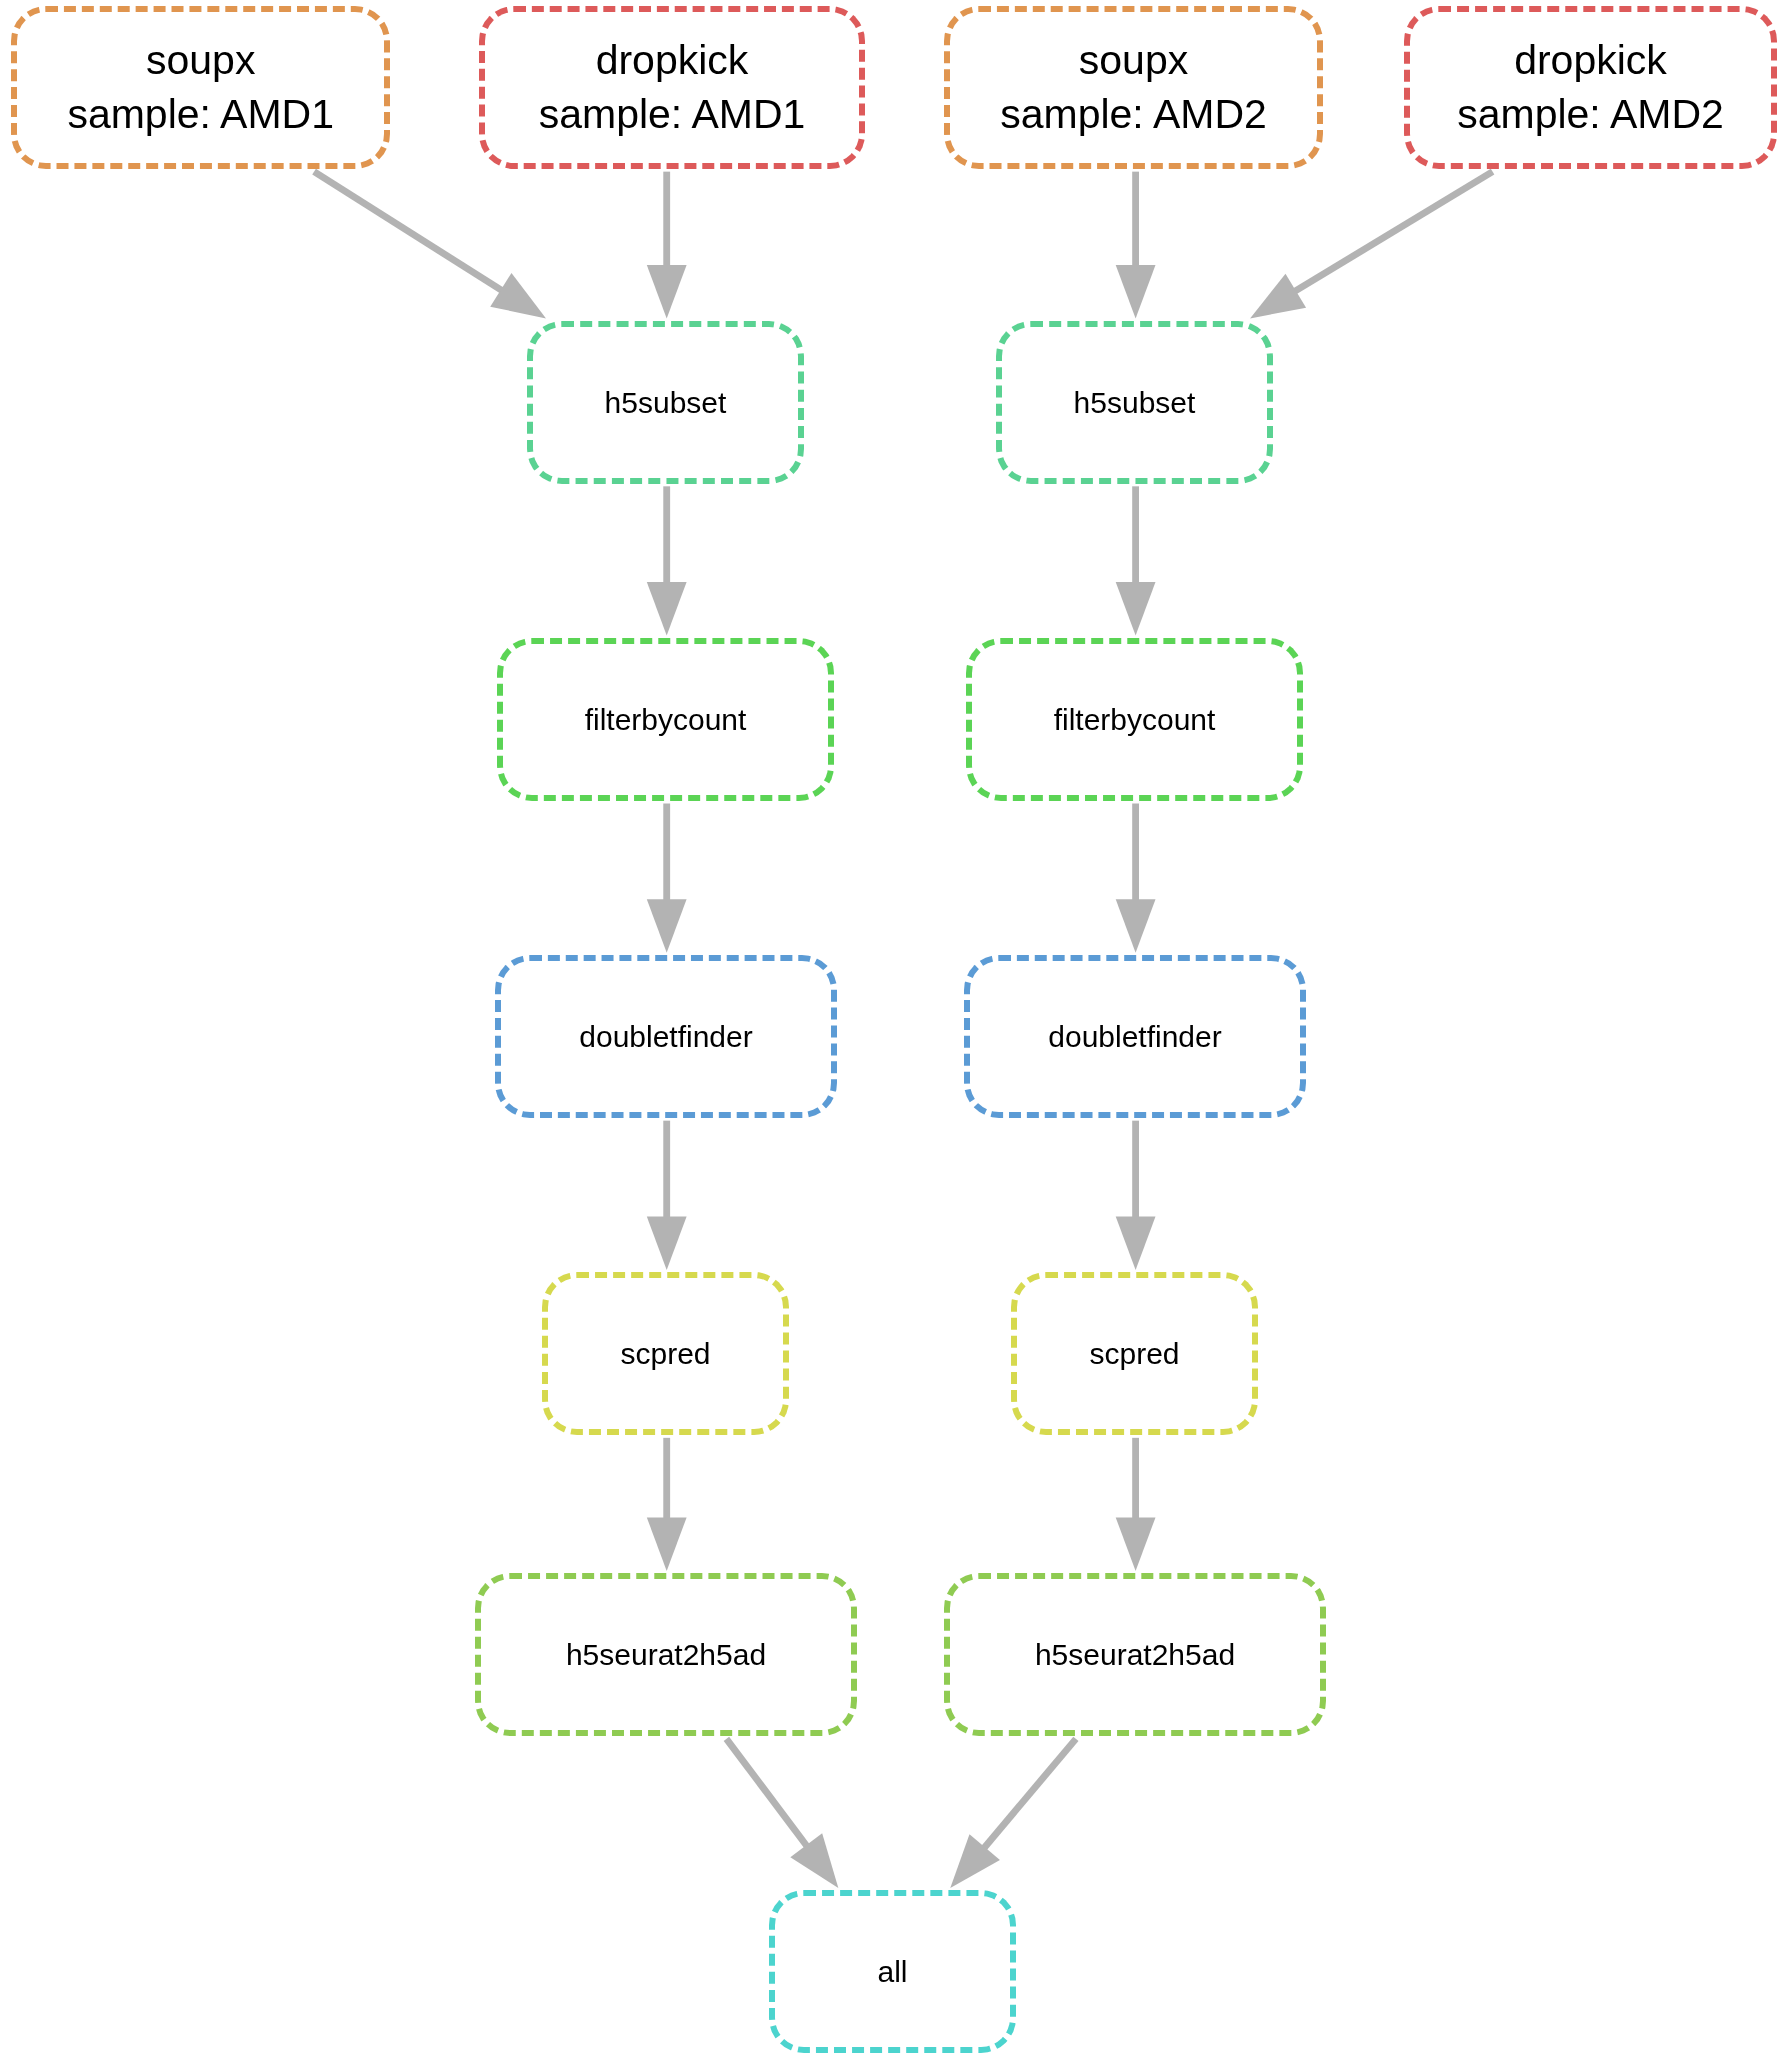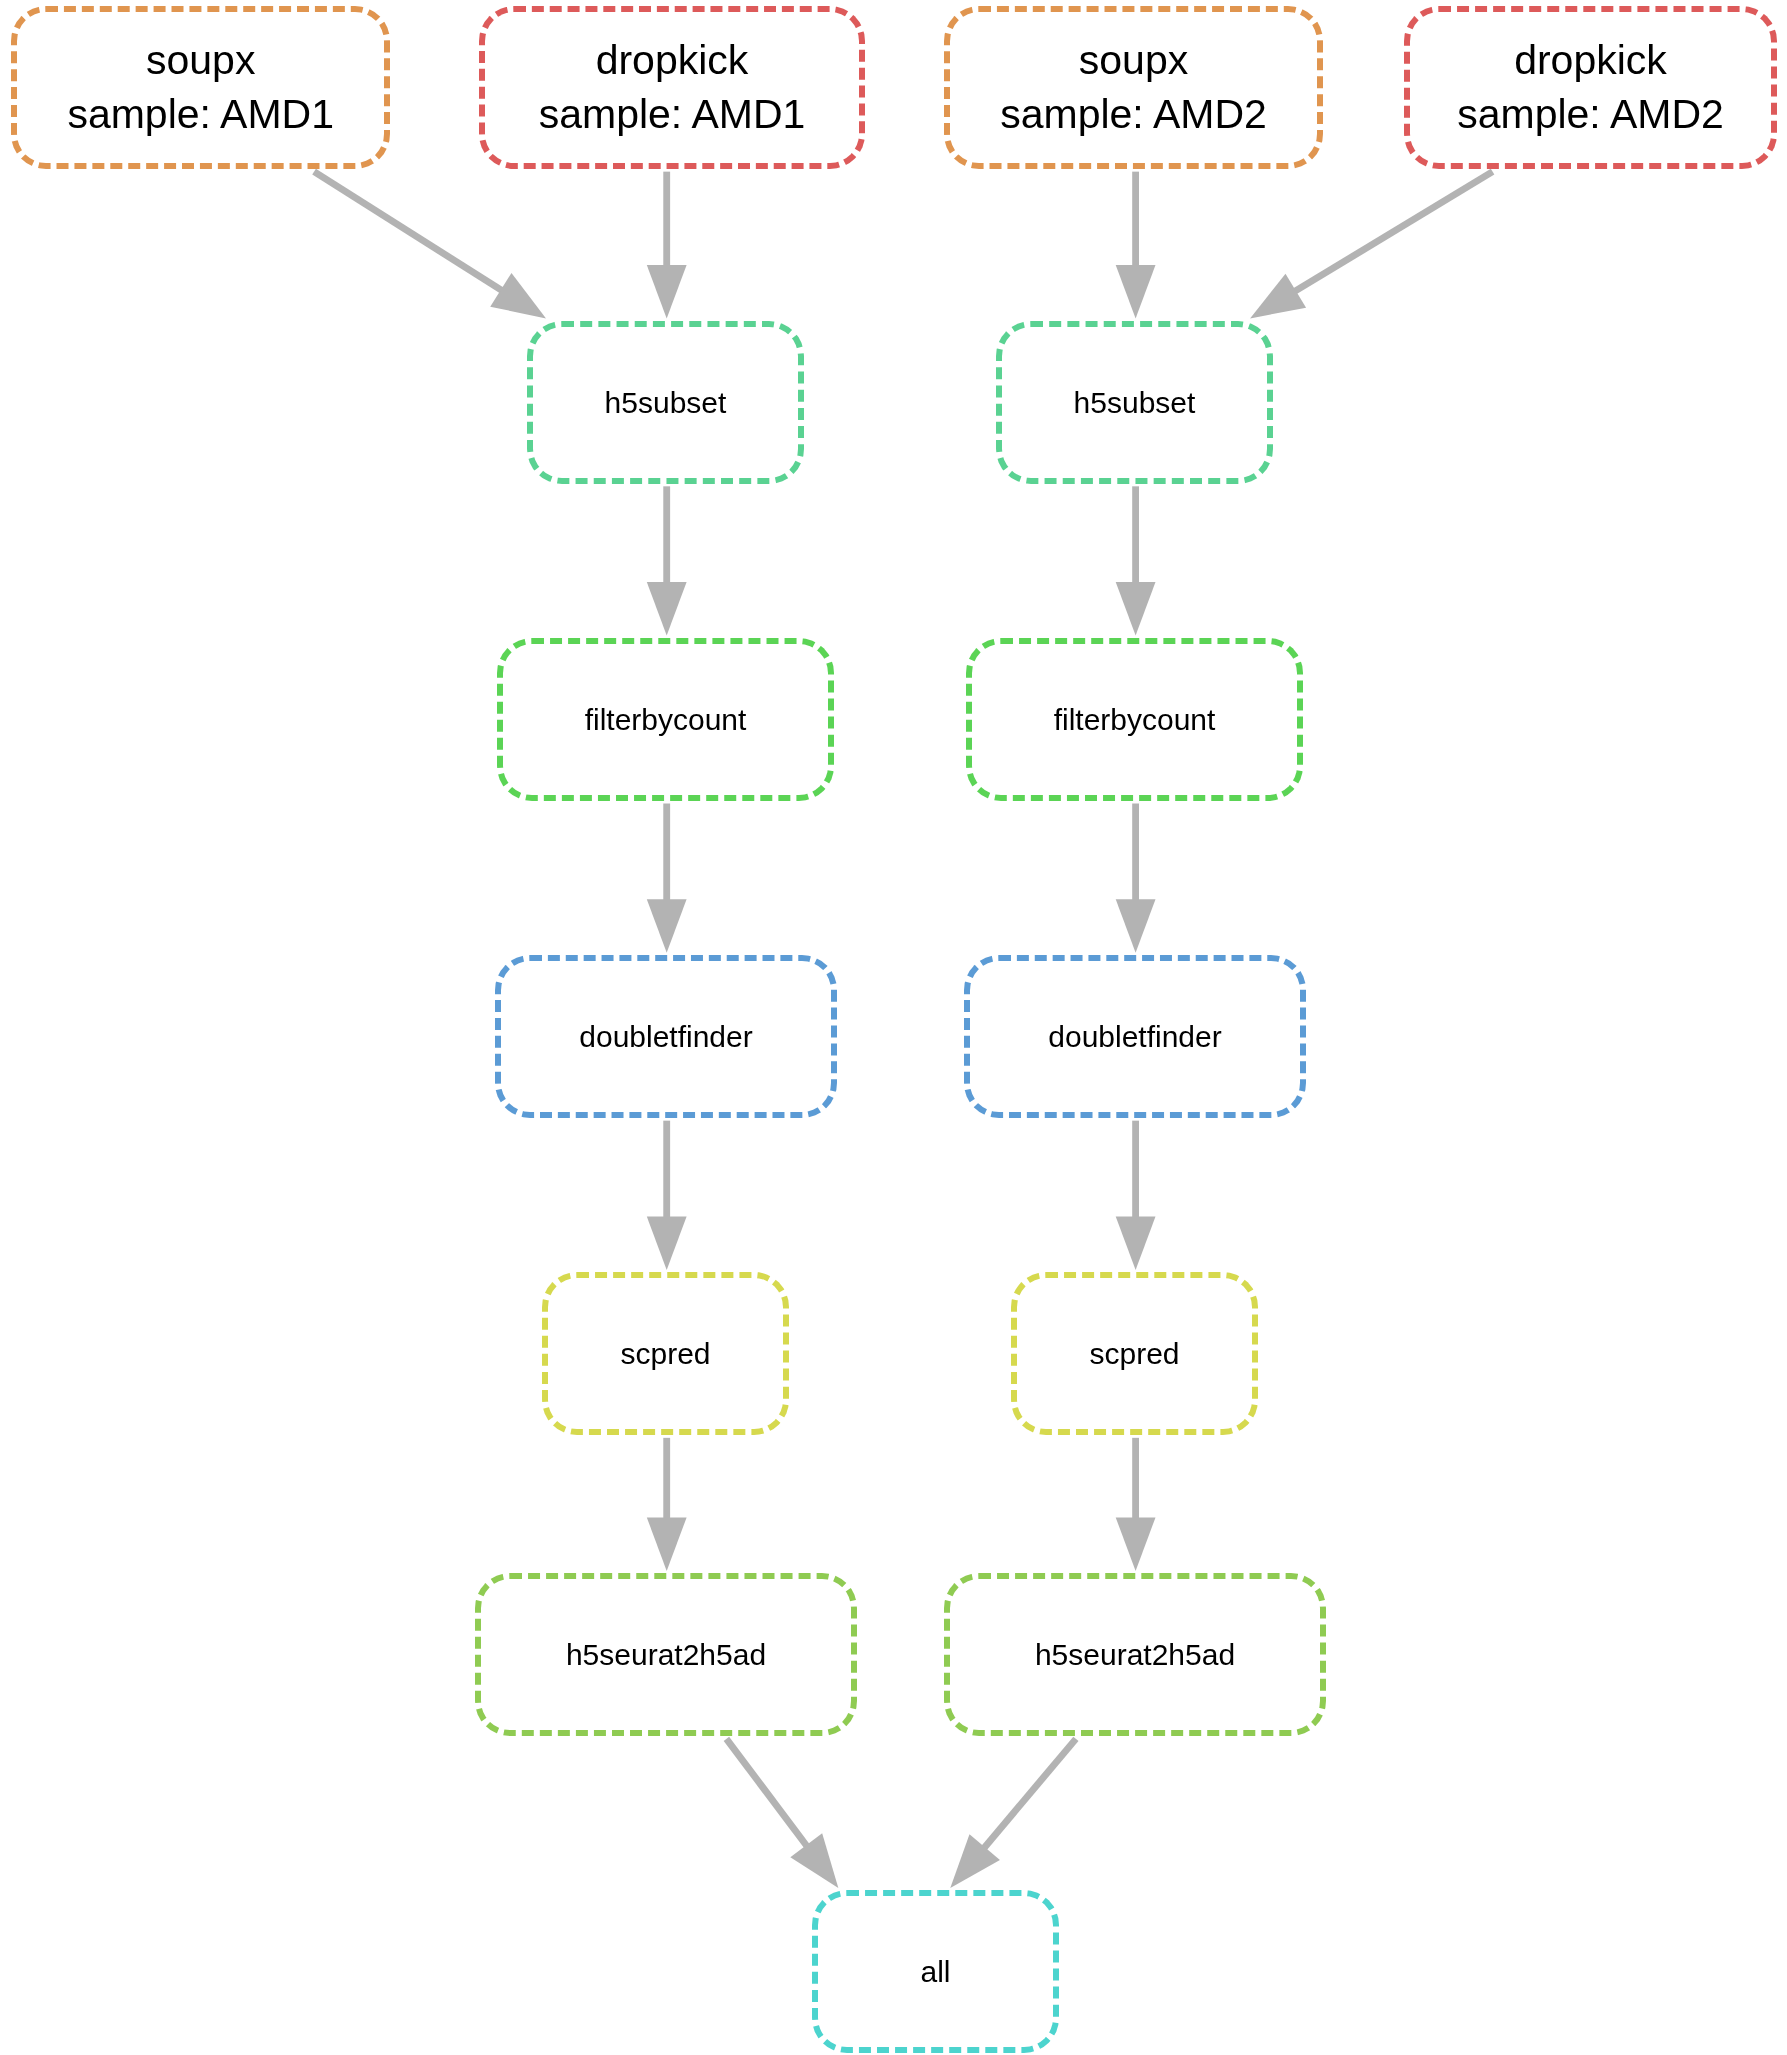--- a/index.html
+++ b/index.html
@@ -156,19 +156,19 @@
       </div>
       <div class="node one-line" style="left: 1011px; top: 1272px; width: 247px; height: 163px; border-color: rgb(214, 217, 78);">
         <span class="label-line">scpred</span>
       </div>
       <div class="node one-line" style="left: 475px; top: 1573px; width: 382px; height: 163px; border-color: rgb(143, 203, 82);">
         <span class="label-line">h5seurat2h5ad</span>
       </div>
       <div class="node one-line" style="left: 944px; top: 1573px; width: 382px; height: 163px; border-color: rgb(143, 203, 82);">
         <span class="label-line">h5seurat2h5ad</span>
       </div>
-      <div class="node one-line" style="left: 812px; top: 1890px; width: 247px; height: 163px; border-color: rgb(76, 212, 206);">
+      <div class="node one-line" style="left: 769px; top: 1890px; width: 247px; height: 163px; border-color: rgb(76, 212, 206);">
         <span class="label-line">all</span>
       </div>
     </div>
 
 </div>
 
 
 </body></html>

